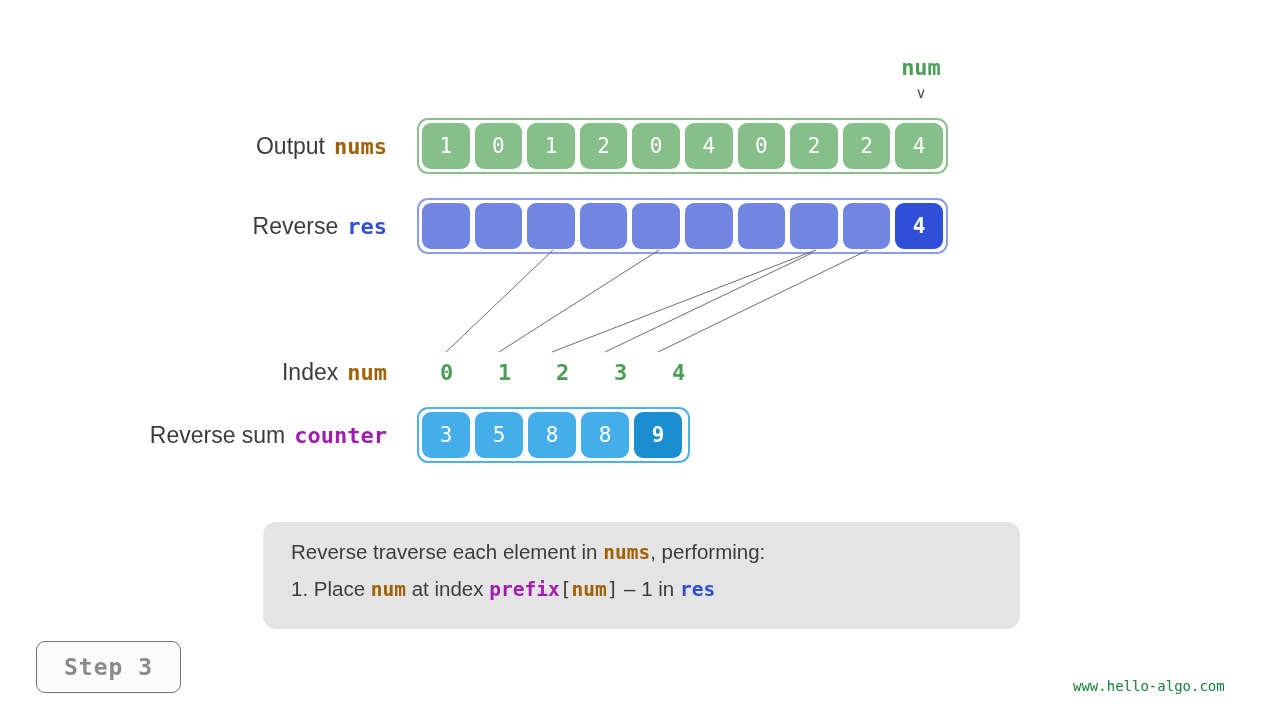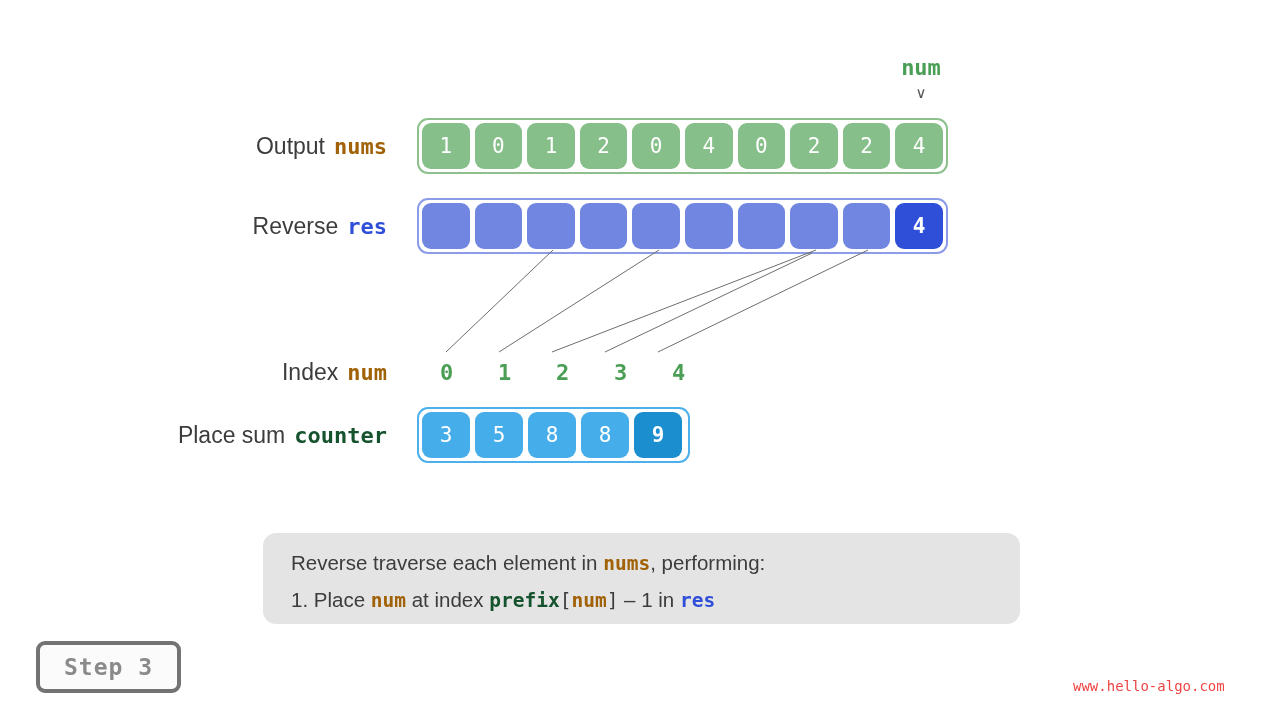--- a/index.html
+++ b/index.html
@@ -26,21 +26,21 @@
     line-height: 1;
   }
   .row-label .code {
     font-family: "DejaVu Sans Mono", monospace;
     font-weight: bold;
     font-size: 22px;
     margin-left: 9px;
   }
   .c-green { color: #a16207; }
   .c-blue  { color: #2f4fd8; }
-  .c-cyan  { color: #14532d; }
+  .c-cyan  { color: #a21caf; }
 
   
   .array {
     position: absolute;
     box-sizing: border-box;
     display: flex;
     align-items: center;
     border-radius: 11px;
     border: 2px solid #9cc79c;
     padding: 3px;
@@ -113,61 +113,60 @@
     height: 720px;
     pointer-events: none;
   }
 
   
   .caption {
     position: absolute;
     box-sizing: border-box;
     background: #e4e4e4;
     border-radius: 13px;
-    padding: 20px 28px 14px 28px;
-    margin-top: 11px;
+    padding: 20px 28px 30px 28px;
   }
   .caption .line {
     font-size: 20.5px;
     color: #3c3c3c;
     line-height: 1;
     margin-bottom: 16px;
     white-space: nowrap;
   }
   .caption .line:last-child { margin-bottom: 0; }
   .mono {
     font-family: "DejaVu Sans Mono", monospace;
     font-weight: bold;
     font-size: 19.5px;
   }
   .brk { font-family: "DejaVu Sans Mono", monospace; font-size: 19.5px; color: #3c3c3c; }
 
   
   .step-badge {
     position: absolute;
     box-sizing: border-box;
-    border: 4px solid #737373;
+    border: 1px solid #737373;
     border-radius: 9px;
     background: #fbfbfb;
     display: flex;
     align-items: center;
     justify-content: center;
     font-family: "DejaVu Sans Mono", monospace;
     font-weight: bold;
     font-size: 23px;
     color: #8a8a8a;
     letter-spacing: 1px;
   }
 
   
   .watermark {
     position: absolute;
     font-family: "DejaVu Sans Mono", monospace;
     font-size: 14px;
-    color: #ef4444;
+    color: #15803d;
     white-space: nowrap;
   }
 </style>
 </head>
 <body>
 
 <div class="pointer" style="left:895px; top:57px; width:52px;">
   <span class="pname">num</span>
   <span class="parrow">∨</span>
 </div>
@@ -217,21 +216,21 @@
 </div>
 <div class="idx-row" id="index-row" style="left:420px; top:360px;">
     <div class="idx" style="width: 53px;">0</div>
     <div class="idx" style="width: 53px;">1</div>
     <div class="idx" style="width: 53px;">2</div>
     <div class="idx" style="width: 53px;">3</div>
     <div class="idx" style="width: 53px;">4</div>
   </div>
 
 <div class="row-label" style="left:90px; top:424px; width:297px;">
-  <span>Place sum</span><span class="code c-cyan">counter</span>
+  <span>Reverse sum</span><span class="code c-cyan">counter</span>
 </div>
 <div class="array cyan" id="prefix-array" style="left:417px; top:407px; width:273px; height:56px;">
     <div class="cell cyan" style="width: 48px;">3</div>
     <div class="cell cyan" style="width: 48px;">5</div>
     <div class="cell cyan" style="width: 48px;">8</div>
     <div class="cell cyan" style="width: 48px;">8</div>
     <div class="cell cyan-hl" style="width: 48px;">9</div>
   </div>
 
 <div class="caption" style="left:263px; top:522px; width:757px;">

